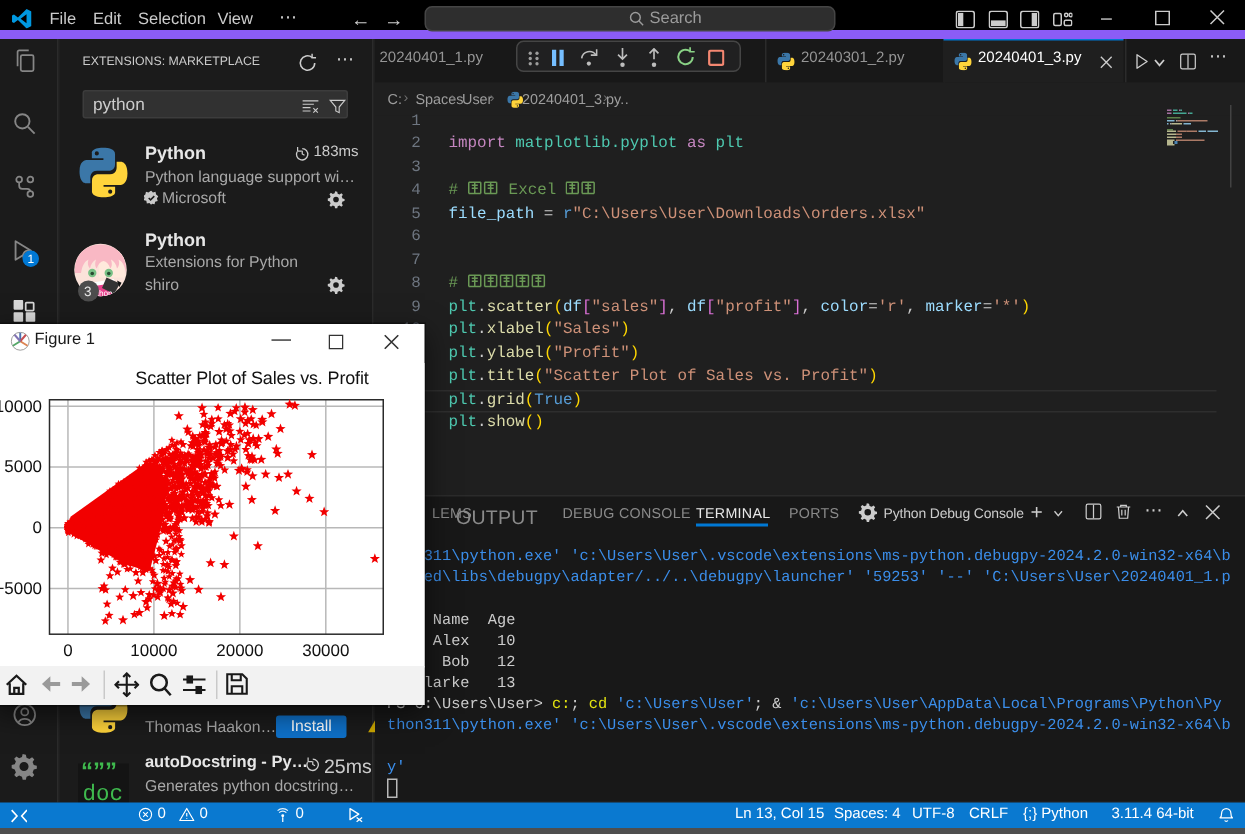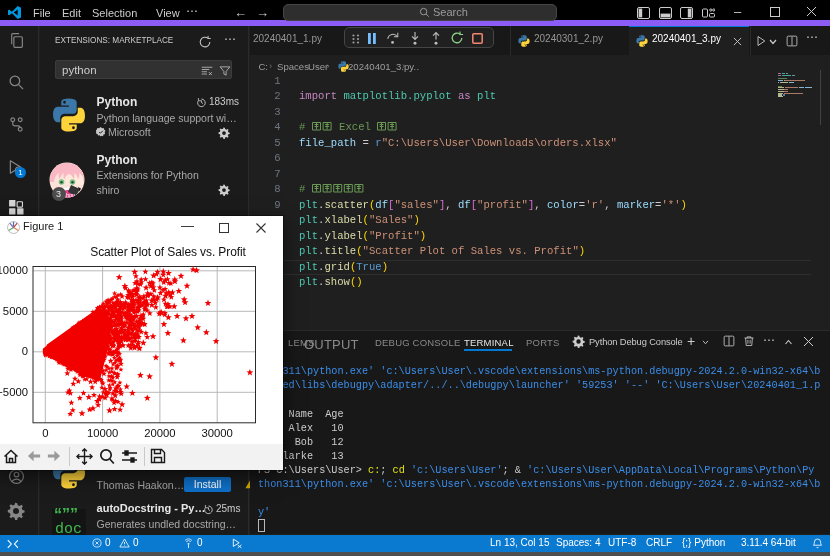--- a/index.html
+++ b/index.html
@@ -11,21 +11,21 @@
 <body>
 <div class="abs" style="left:0;top:0;width:830px;height:556px;background:#1f1f1f">
 
 <div class="abs" style="left:0;top:0;width:830px;height:25.5px;background:#000000;border-bottom:6px solid #8b5cf6">
   <svg class="abs" style="left:8px;top:6px" width="13" height="13" viewBox="0 0 100 100">
         <path fill-rule="evenodd" d="M74.9.3L30.4 43.8 10.1 28.2 0 33.3v33.4l10 5.1 20.3-15.6L74.9 99.7 100 87.5v-75zM74.5 27.5v45L44.2 50z" fill="#0098e0"></path>
       </svg>
   <div class="abs" style="left:33px;top:6.5px;color:#cccccc;font-size:11px">File</div>
   <div class="abs" style="left:62px;top:6.5px;color:#cccccc;font-size:11px">Edit</div>
   <div class="abs" style="left:92px;top:6.5px;color:#cccccc;font-size:11px">Selection</div>
-  <div class="abs" style="left:156px;top:6.5px;color:#cccccc;font-size:11px">View</div>
+  <div class="abs" style="left:145px;top:6.5px;color:#cccccc;font-size:11px">View</div>
   <div class="abs" style="left:186px;top:4px;color:#cccccc;font-size:12px;letter-spacing:1px">⋯</div>
   <div class="abs" style="left:234px;top:4.5px;color:#cccccc;font-size:13px">←</div>
   <div class="abs" style="left:256px;top:4.5px;color:#cccccc;font-size:13px">→</div>
   <div class="abs" style="left:283px;top:3.5px;width:274px;height:17.5px;background:#2e2e2e;border:1px solid #454545;border-radius:5px"></div>
   <svg class="abs" style="left:419px;top:7px" width="11" height="11" viewBox="0 0 16 16" fill="none" stroke="#9b9b9b" stroke-width="1.4">
         <circle cx="6.7" cy="6.7" r="4.7"></circle>
         <path d="M10.2 10.2l4 4"></path>
       </svg>
   <div class="abs" style="left:433px;top:6px;color:#9b9b9b;font-size:11px">Search</div>
 
@@ -180,22 +180,22 @@
   <div class="abs" style="left:12px;top:483px;width:34px;height:36px;background:#141414">
     <div style="position:absolute;left:2px;top:-3px;color:#3fba4e;font-size:16px;font-weight:bold;letter-spacing:0px">“””</div>
     <div style="position:absolute;left:3px;top:12px;color:#3fba4e;font-size:15px;font-family:'Liberation Mono',monospace">doc</div>
   </div>
   <div class="abs" style="left:56.6px;top:476.5px;color:#e7e7e7;font-size:11px;font-weight:bold">autoDocstring - Py…</div>
   <svg class="abs" style="left:163px;top:478px" width="11" height="11" viewBox="0 0 16 16" fill="none" stroke="#cccccc" stroke-width="1.3">
         <path d="M8 3a5.5 5.5 0 1 1-5 3"></path>
         <path d="M3.5 1.5v4h4" stroke-width="1.2"></path>
         <path d="M8 5v3.2l2.2 1.3" stroke-width="1.2"></path>
       </svg>
-  <div class="abs" style="left:176px;top:477.5px;color:#cccccc;font-size:10px">25ms</div>
-  <div class="abs" style="left:56.6px;top:492px;color:#a8a8a8;font-size:10.5px">Generates undled docstring…</div>
+  <div class="abs" style="left:176px;top:477.5px;color:#cccccc;font-size:13px">25ms</div>
+  <div class="abs" style="left:56.6px;top:492px;color:#a8a8a8;font-size:10.5px">Generates python docstring…</div>
 </div>
 
 <div class="abs" style="left:250px;top:25.5px;width:580px;height:509px;background:#1f1f1f">
 
   <div class="abs" style="left:0;top:0;width:580px;height:29.5px;background:#181818">
     <div class="abs" style="left:3px;top:7px;color:#969696;font-size:10px">20240401_1.py</div>
     <div class="abs" style="left:259.5px;top:0;width:1px;height:29.5px;background:#2b2b2b"></div>
     <svg class="abs" style="left:268px;top:9px" width="12" height="12" viewBox="0 0 16 16">
           <g>
             <path d="M7.9.2C4.1.2 4.35 1.85 4.35 1.85l.004 1.71h3.62v.51H2.92S.48 3.79.48 7.65s2.13 3.72 2.13 3.72h1.27v-1.78s-.07-2.13 2.1-2.13h3.6s2.04.03 2.04-1.97V2.17S11.93.2 7.9.2zM5.9 1.35a.65.65 0 1 1 0 1.3.65.65 0 0 1 0-1.3z" fill="#3b77a8"></path>

